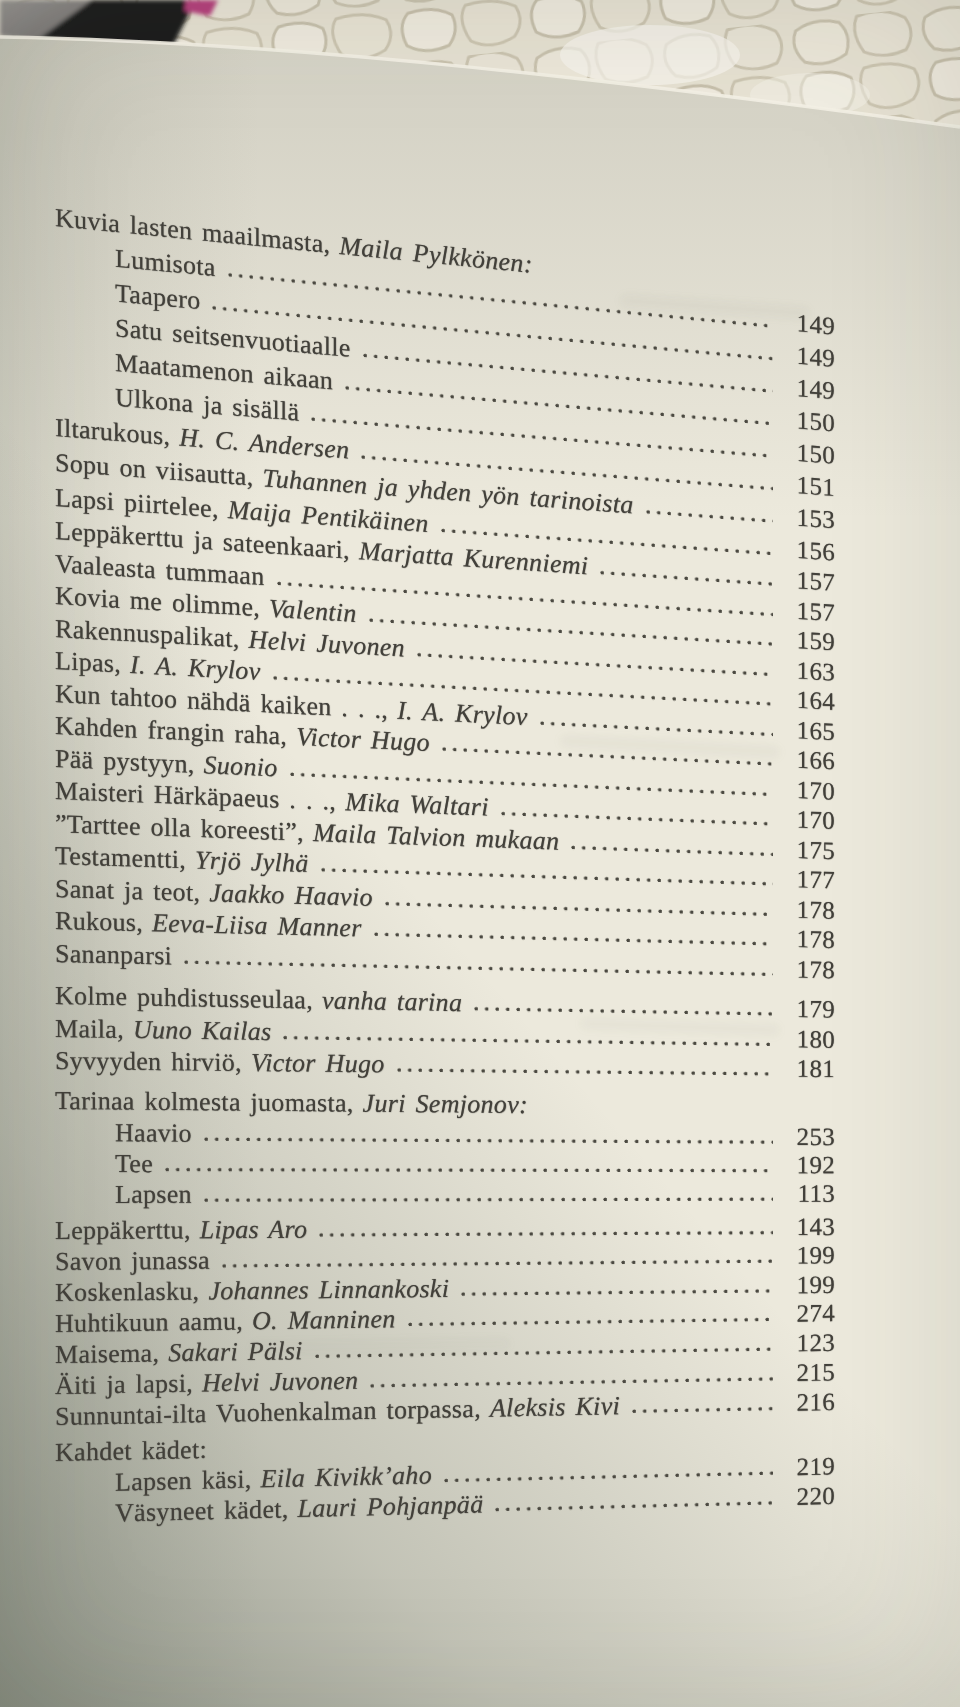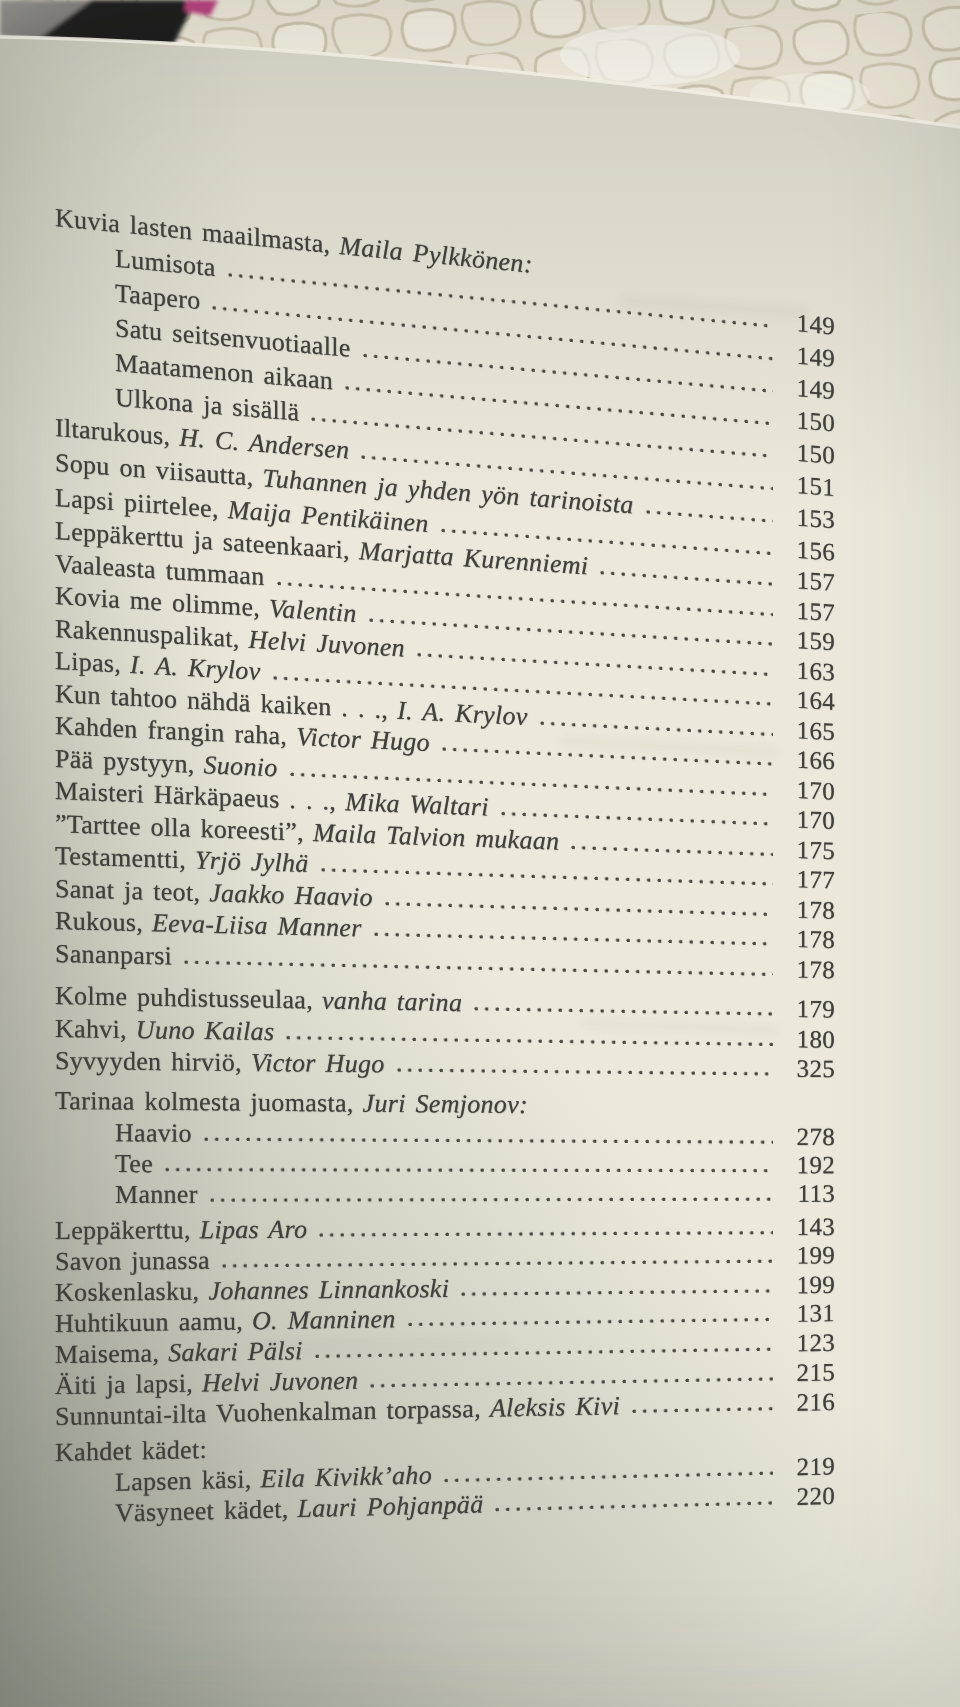--- a/index.html
+++ b/index.html
@@ -235,47 +235,47 @@
         <span class="leader"></span>
         <span class="pg">178</span>
       </div>
     <div class="line p32 g10" style="--sk:1.0deg">
         <span class="t">Kolme puhdistusseulaa,</span>
         <span class="au">vanha tarina</span>
         <span class="leader"></span>
         <span class="pg">179</span>
       </div>
     <div class="line p32" style="--sk:0.8deg">
-        <span class="t">Kahvi,</span>
+        <span class="t">Maila,</span>
         <span class="au">Uuno Kailas</span>
         <span class="leader"></span>
         <span class="pg">180</span>
       </div>
     <div class="line p32" style="--sk:0.6deg">
         <span class="t">Syvyyden hirviö,</span>
         <span class="au">Victor Hugo</span>
         <span class="leader"></span>
-        <span class="pg">325</span>
+        <span class="pg">181</span>
       </div>
     <div class="line head p32 g7" style="--sk:0.5deg">
         <span class="t">Tarinaa kolmesta juomasta,</span>
         <span class="au">Juri Semjonov:</span>
       </div>
     <div class="line ind p31" style="--sk:0.3deg">
         <span class="t">Haavio</span>
         <span class="leader"></span>
-        <span class="pg">278</span>
+        <span class="pg">253</span>
       </div>
     <div class="line ind p31" style="--sk:0.1deg">
         <span class="t">Tee</span>
         <span class="leader"></span>
         <span class="pg">192</span>
       </div>
     <div class="line ind p31" style="--sk:-0.1deg">
-        <span class="t">Manner</span>
+        <span class="t">Lapsen</span>
         <span class="leader"></span>
         <span class="pg">113</span>
       </div>
     <div class="line p31 g5" style="--sk:-0.3deg">
         <span class="t">Leppäkerttu,</span>
         <span class="au">Lipas Aro</span>
         <span class="leader"></span>
         <span class="pg">143</span>
       </div>
     <div class="line p31" style="--sk:-0.5deg">
@@ -286,21 +286,21 @@
     <div class="line p31" style="--sk:-0.6deg">
         <span class="t">Koskenlasku,</span>
         <span class="au">Johannes Linnankoski</span>
         <span class="leader"></span>
         <span class="pg">199</span>
       </div>
     <div class="line p31" style="--sk:-0.8deg">
         <span class="t">Huhtikuun aamu,</span>
         <span class="au">O. Manninen</span>
         <span class="leader"></span>
-        <span class="pg">131</span>
+        <span class="pg">274</span>
       </div>
     <div class="line p31" style="--sk:-0.9deg">
         <span class="t">Maisema,</span>
         <span class="au">Sakari Pälsi</span>
         <span class="leader"></span>
         <span class="pg">123</span>
       </div>
     <div class="line p31" style="--sk:-1.0deg">
         <span class="t">Äiti ja lapsi,</span>
         <span class="au">Helvi Juvonen</span>

